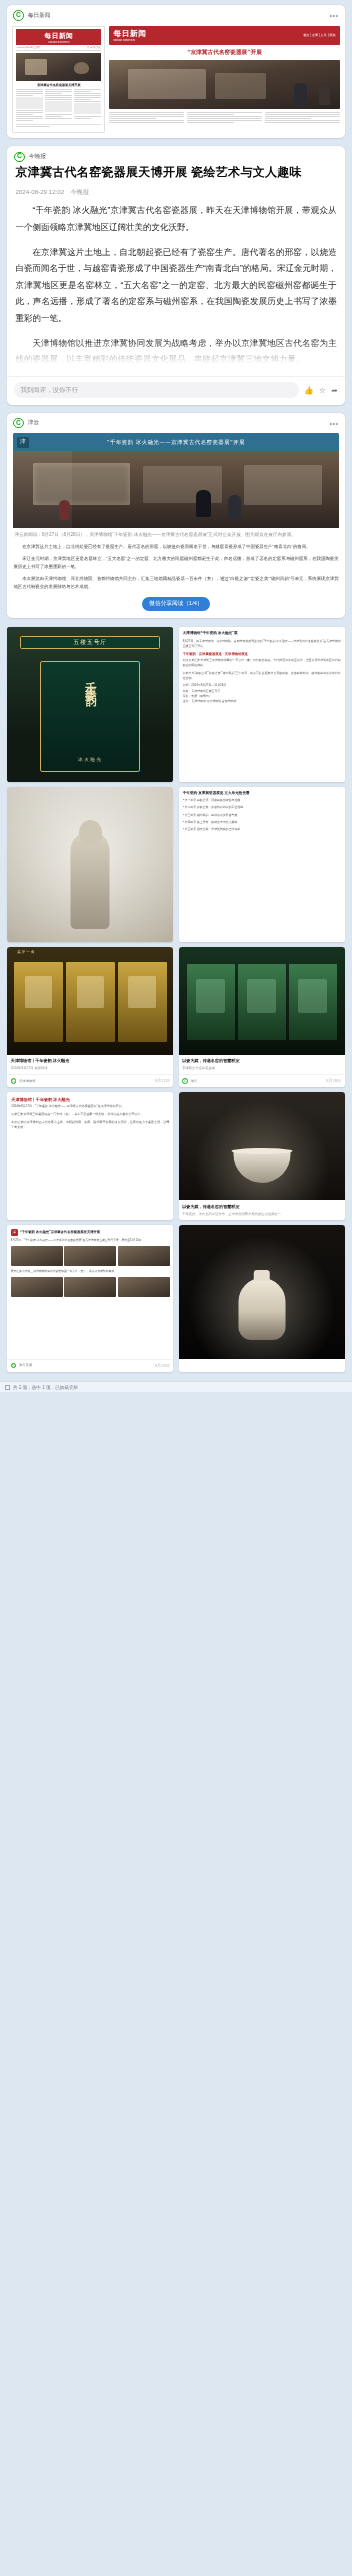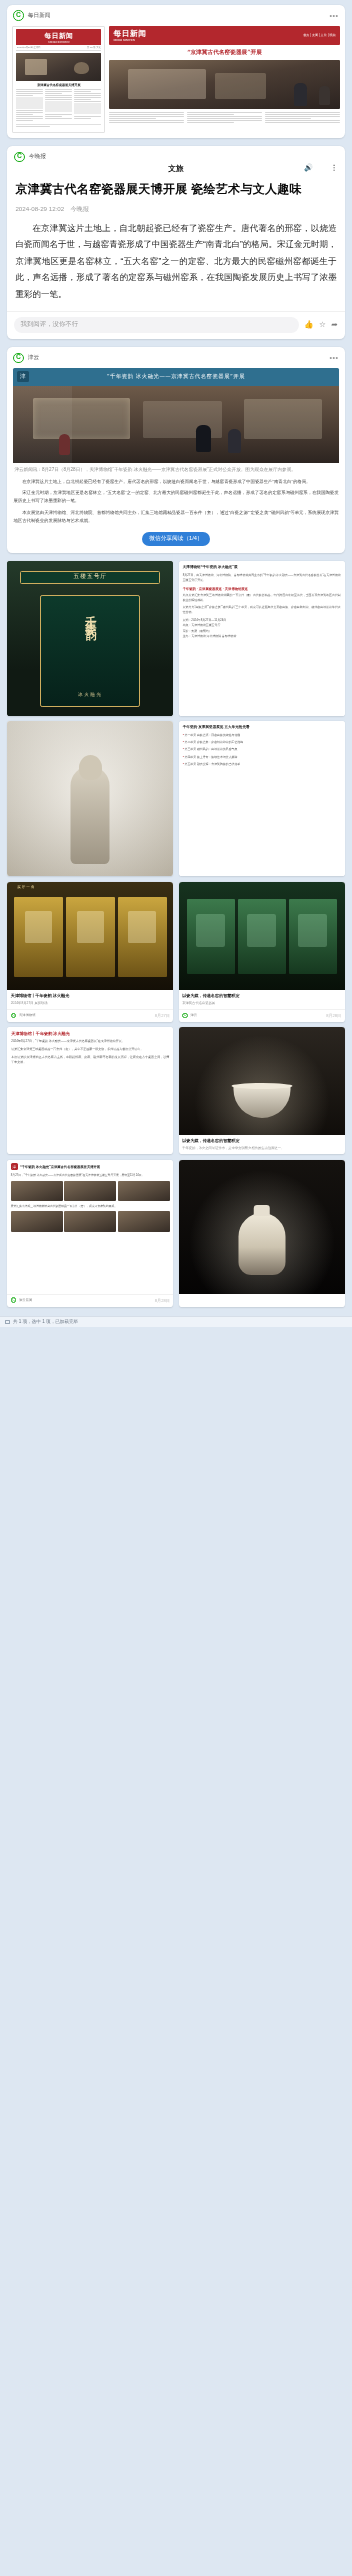--- a/index.html
+++ b/index.html
@@ -372,35 +372,32 @@
       </div>
     </div>
   </div>
 
   <div class="card">
     <div class="art-top">
       <div class="avatar-c">C</div>
       <div class="src-name">今晚报</div>
     </div>
 
-    <div class="art-tabbar">
-      <span>文旅</span>
-      <span class="ic-left">🔊</span>
-      <span class="ic-right">⋮</span>
-    </div>
 
     <div class="art-title">京津冀古代名窑瓷器展天博开展 瓷绘艺术与文人趣味</div>
 
     <div class="art-meta">
       <span>2024-08-29 12:02</span>
       <span>今晚报</span>
     </div>
 
     <div>
+      <div class="art-para ind">“千年瓷韵 冰火融光”京津冀古代名窑瓷器展，昨天在天津博物馆开展，带观众从一个侧面领略京津冀地区辽阔壮美的文化沃野。</div>
       <div class="art-para ind">在京津冀这片土地上，自北朝起瓷已经有了瓷窑生产。唐代著名的邢窑，以烧造白瓷而闻名于世，与越窑青瓷形成了中国瓷器生产“南青北白”的格局。宋辽金元时期，京津冀地区更是名窑林立，“五大名窑”之一的定窑、北方最大的民窑磁州窑都诞生于此，声名远播，形成了著名的定窑系与磁州窑系，在我国陶瓷发展历史上书写了浓墨重彩的一笔。</div>
+      <div class="art-para ind art-fade">天津博物馆以推进京津冀协同发展为战略考虑，举办以京津冀地区古代名窑为主线的瓷器展，以丰富精彩的传统瓷器文化展品，串联起京津冀三地文博力量。</div>
     </div>
 
     <div class="comment-bar">
       <div class="cmt-input">我到阅评，没你不行</div>
       <span class="cmt-ic">👍</span>
       <span class="cmt-ic">☆</span>
       <span class="cmt-ic">➦</span>
     </div>
   </div>
 

